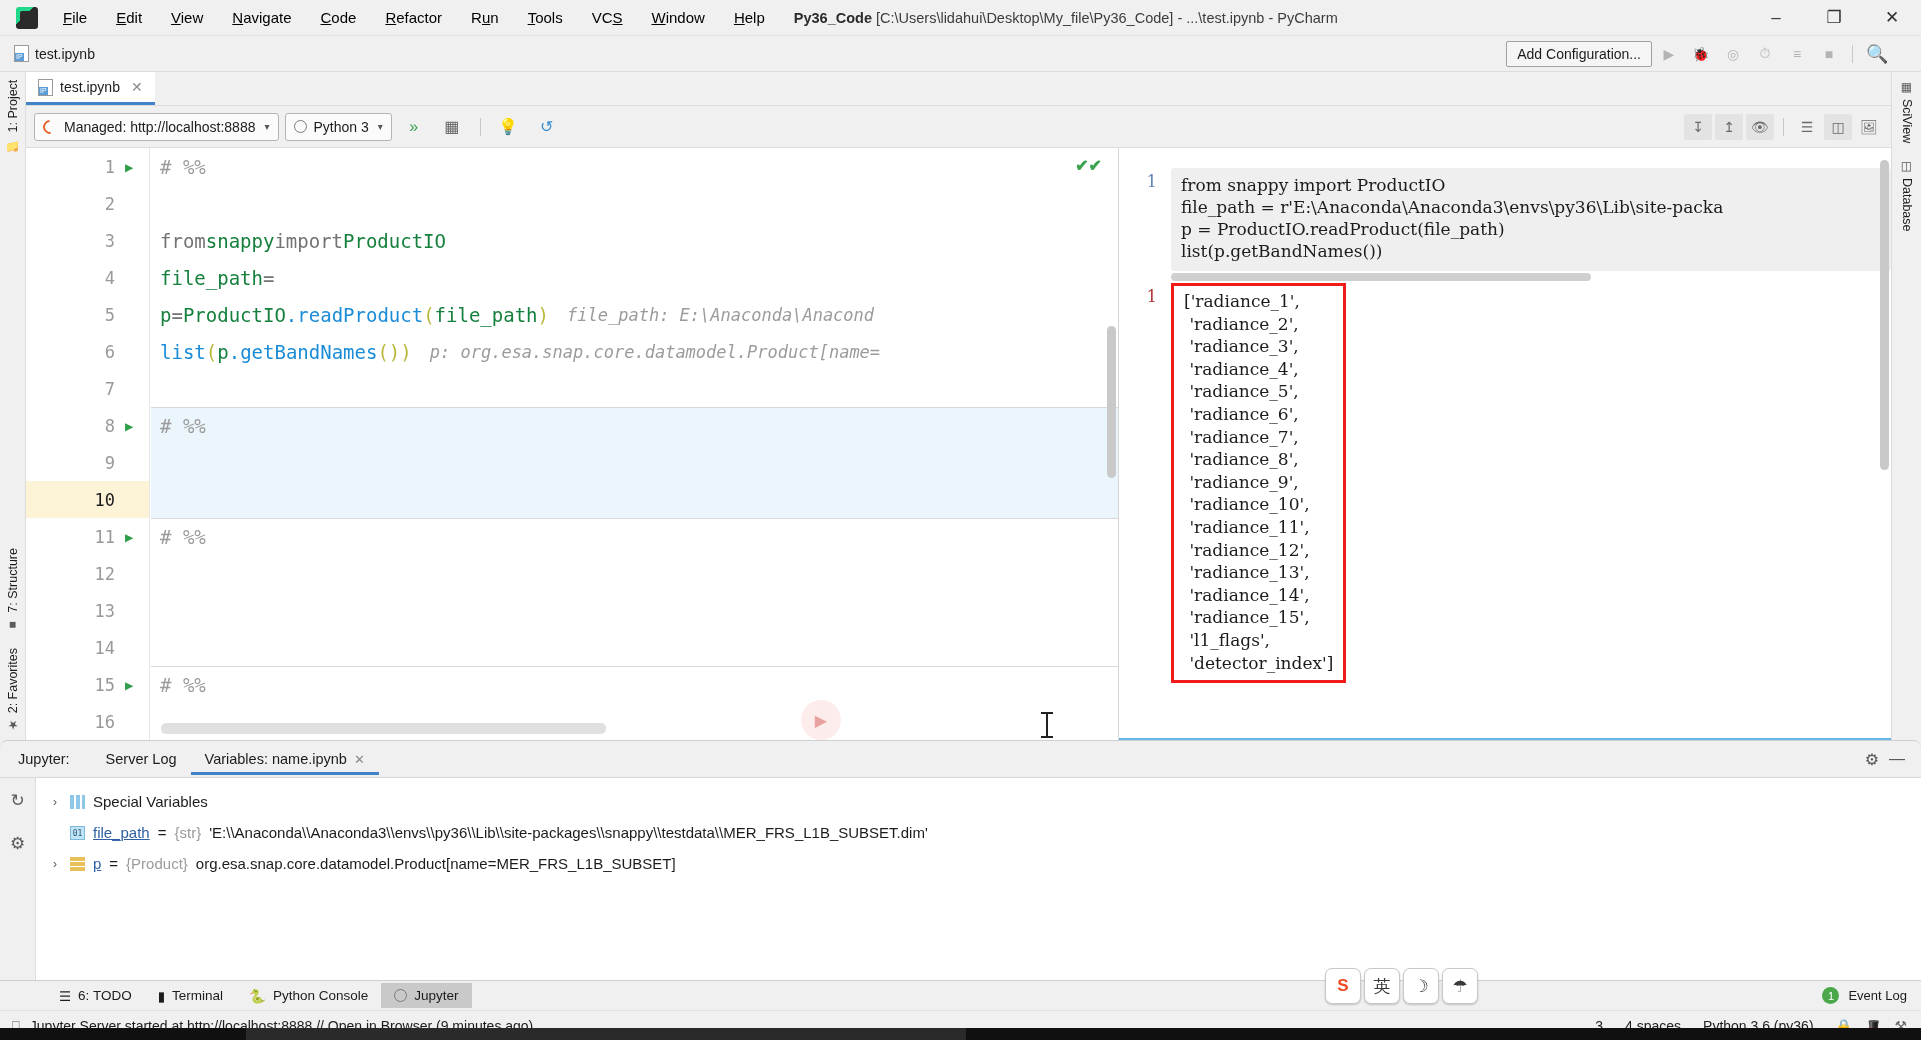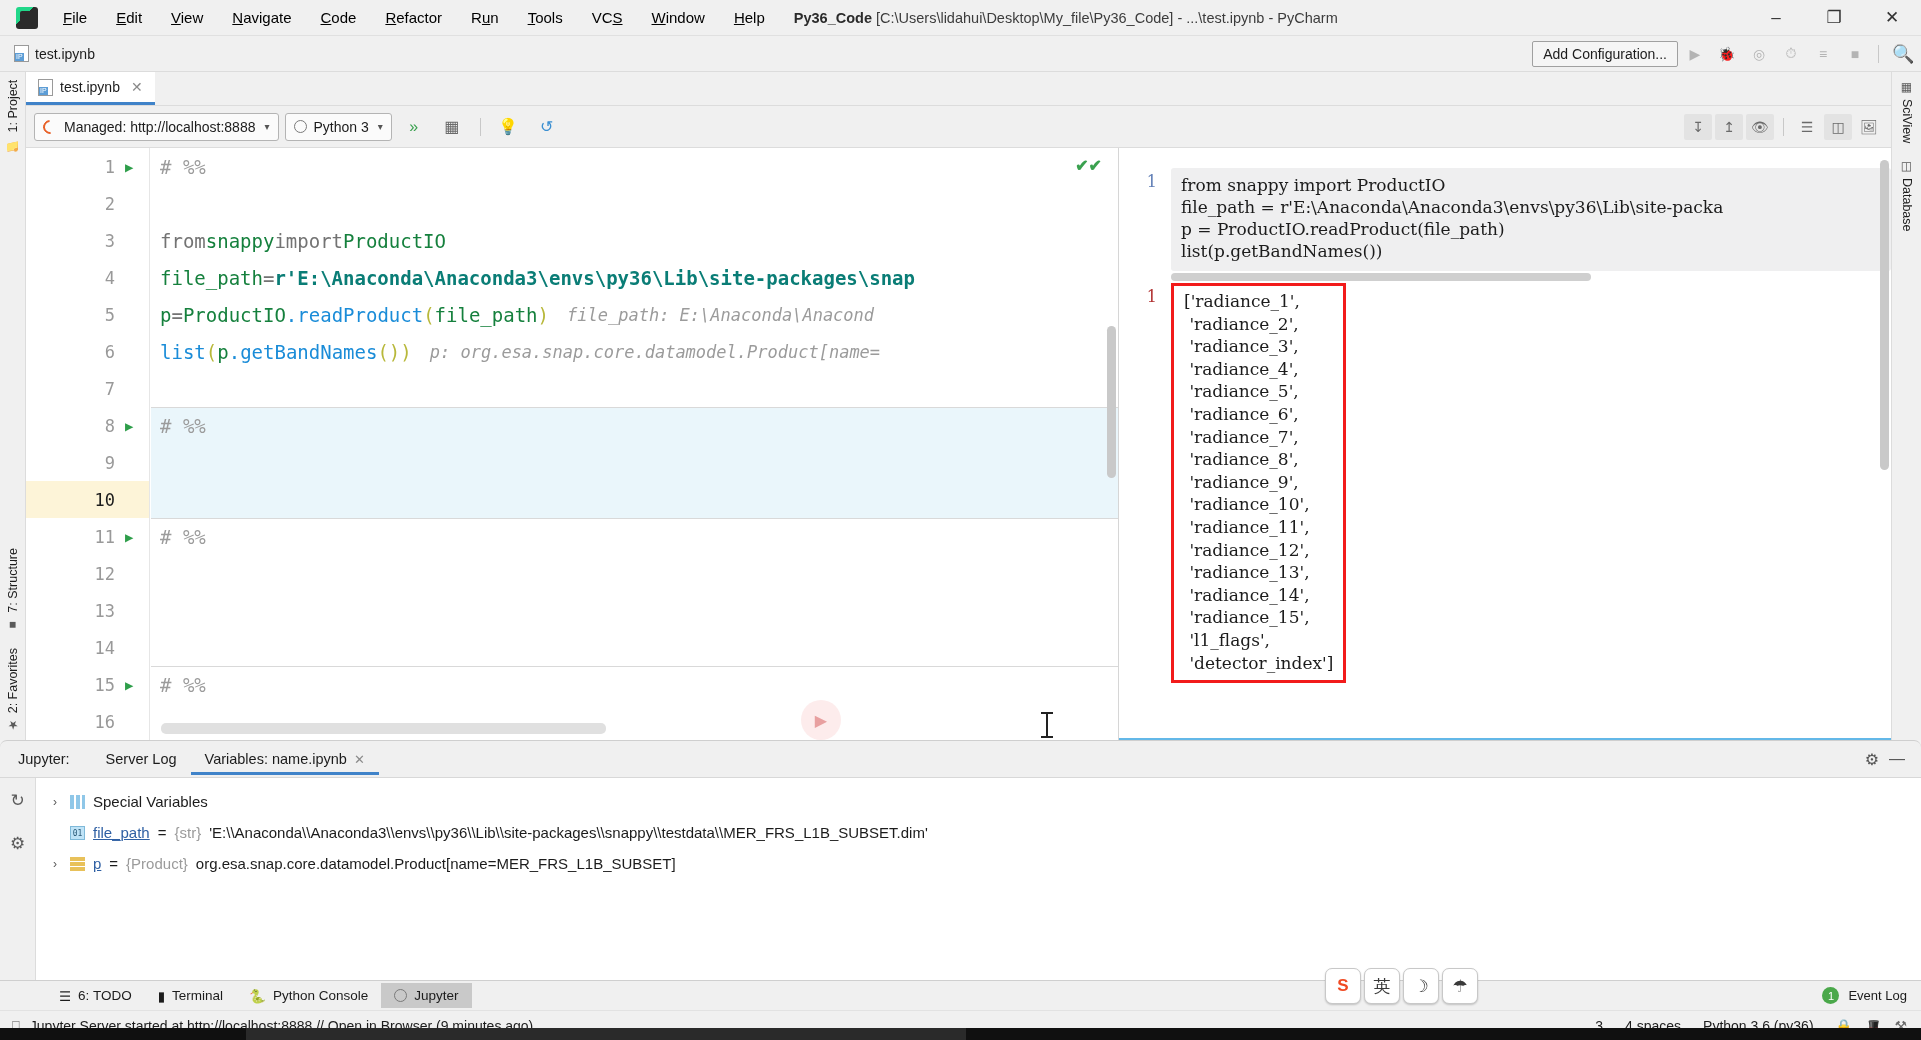--- a/index.html
+++ b/index.html
@@ -47,21 +47,21 @@
   .navbar {
     height: 36px; background: #f0f0f0; display:flex; align-items:center;
     border-bottom: 1px solid #dcdcdc; flex: 0 0 36px; padding-left: 14px; gap:6px;
   }
   .breadcrumb { display:flex; align-items:center; gap:6px; font-size:14px; color:#1c1c1c; }
   .bc-icon {
     width:15px; height:17px; background:#fff; border:1px solid #9a9a9a; position:relative;
     display:inline-block;
   }
   .bc-icon::after{content:"IP";position:absolute;left:0;bottom:0;font-size:7px;background:#5c9dd6;color:#fff;padding:0 1px;line-height:8px;}
-  .navbar-right { margin-left:auto; display:flex; align-items:center; gap:2px; padding-right:0; }
+  .navbar-right { margin-left:auto; display:flex; align-items:center; gap:2px; padding-right:26px; }
   .addconf {
     border:1px solid #a0a0a0; background:#f5f5f5; padding:4px 10px; font-size:14px;
     border-radius:2px; color:#1c1c1c;
   }
   .tb-icon {
     width:30px; height:28px; display:flex; align-items:center; justify-content:center;
     color:#b4b4b4; font-size:14px;
   }
   .tb-sep { width:1px; height:18px; background:#c8c8c8; margin:0 6px; }
   .search-icon { color:#4a4a4a; font-size:18px; width:34px; }
@@ -453,21 +453,20 @@
             <div class="cline"></div>
             <div class="cline">
               <span class="tok-kw">from</span>
                 <span class="tok-plain"> snappy </span>
                 <span class="tok-kw">import</span>
                 <span class="tok-plain"> ProductIO</span>
             </div>
             <div class="cline">
               <span class="tok-plain">file_path </span>
                 <span class="tok-kw">= </span>
-                <span class="tok-str">r'E:\Anaconda\Anaconda3\envs\py36\Lib\site-packages\snap</span>
             </div>
             <div class="cline">
               <span class="tok-plain">p </span>
                 <span class="tok-kw">= </span>
                 <span class="tok-plain">ProductIO</span>
                 <span class="tok-fn">.</span>
                 <span class="tok-fn">readProduct</span>
                 <span class="tok-paren">(</span>
                 <span class="tok-plain">file_path</span>
                 <span class="tok-paren">)</span>

